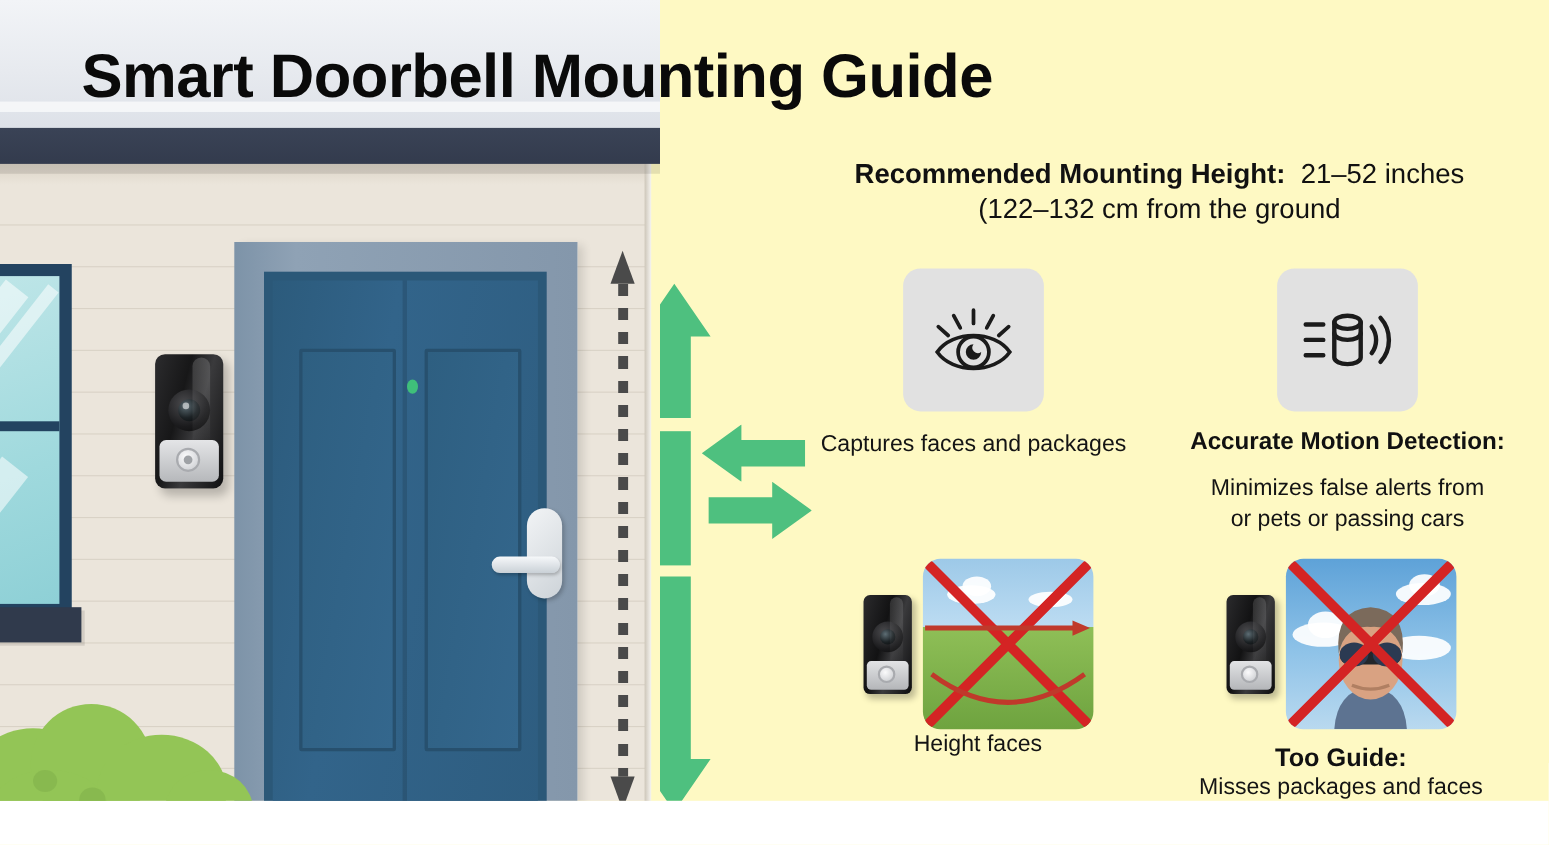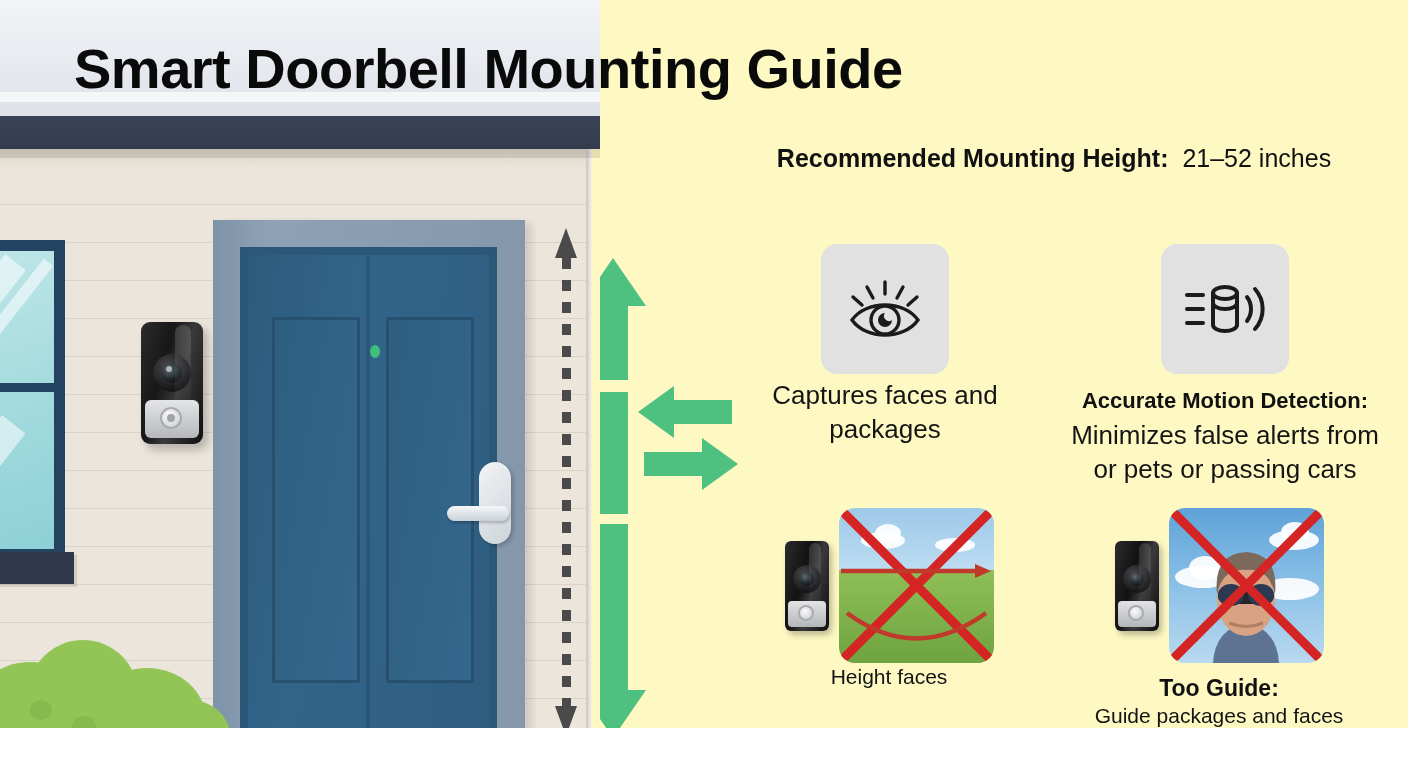--- a/index.html
+++ b/index.html
@@ -163,21 +163,21 @@
   .height-line b{font-weight:700;}
   .height-line .val{font-weight:400;}
 
   .features{position:absolute;left:0;top:244px;width:708px;}
   .feat{position:absolute;width:330px;text-align:center;}
   .feat .icon-card{
     width:128px;height:130px;border-radius:16px;margin:0 auto;
     background:#e1e1e1;display:flex;align-items:center;justify-content:center;
   }
   .feat .ftitle{margin-top:14px;font-size:22px;font-weight:700;color:#111;}
-  .feat .fdesc{margin-top:4px;font-size:26px;color:#141414;line-height:1.32;}
+  .feat .fdesc{margin-top:16px;font-size:21px;color:#141414;line-height:1.32;}
 
   .examples{position:absolute;left:0;top:508px;width:708px;}
   .ex{position:absolute;width:330px;}
   .ex .row{display:flex;align-items:center;justify-content:center;gap:10px;}
   .ex .mini-bell{
     position:relative;width:44px;height:90px;border-radius:6px;
     background:linear-gradient(105deg,#2b2b2d 0%,#121213 40%,#3a3a3c 60%,#0d0d0e 100%);
     box-shadow:3px 4px 6px rgba(0,0,0,.25);
   }
   .mini-bell .ml-ring{position:absolute;left:8px;top:24px;width:28px;height:28px;border-radius:50%;
@@ -303,20 +303,21 @@
     </svg>
   </div>
 
   <div class="title">Smart Doorbell Mounting Guide</div>
 
   <div class="panel">
 
     <div class="height-line">
       <div><b>Recommended Mounting Height:</b>&nbsp;
         <span class="val">21–52 inches</span></div>
+      <div class="val">(122–132 cm from the ground</div>
     </div>
 
     <div class="features">
 
       <div class="feat" style="left:20px;top:0;">
         <div class="icon-card">
           <svg width="78" height="70" viewBox="0 0 78 70">
             <g fill="none" stroke="#1b1b1b" stroke-width="3.4" stroke-linecap="round">
               <path d="M6 46 C20 26, 58 26, 72 46 C58 66, 20 66, 6 46 Z"></path>
               <circle cx="39" cy="46" r="14"></circle>
@@ -404,17 +405,17 @@
             </svg>
             <svg class="xmark" viewBox="0 0 155 155">
               <g stroke="#d42424" stroke-width="9" fill="none" stroke-linecap="round">
                 <line x1="6" y1="6" x2="149" y2="149"></line>
                 <line x1="149" y1="6" x2="6" y2="149"></line>
               </g>
             </svg>
           </div>
         </div>
         <div class="etitle">Too Guide:</div>
-        <div class="edesc">Guide packages and faces</div>
+        <div class="edesc">Misses packages and faces</div>
       </div>
     </div>
   </div>
 </div>
 
 </body></html>

